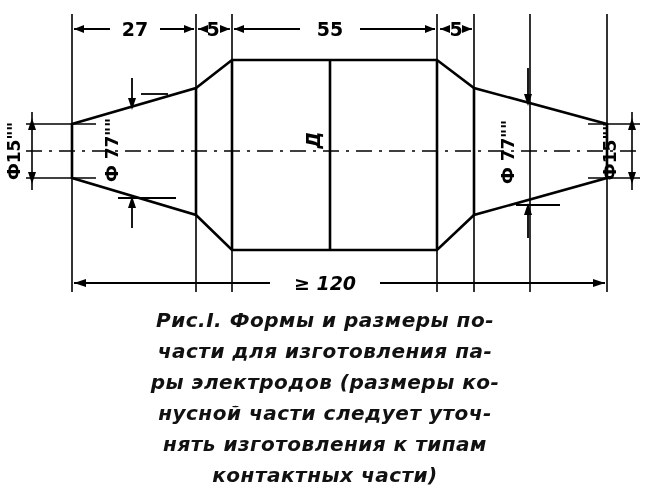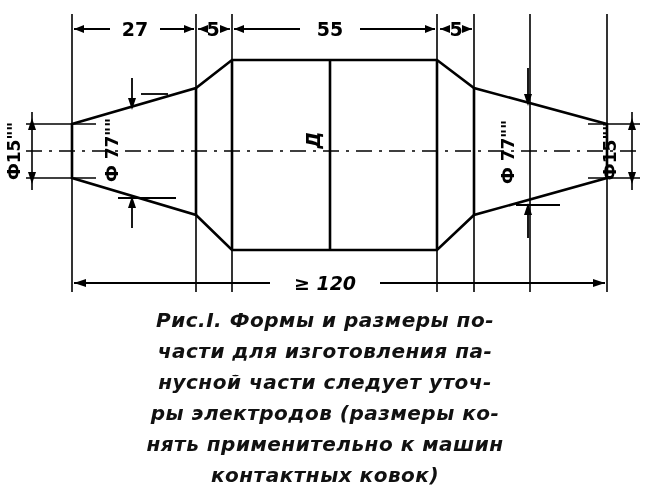--- a/index.html
+++ b/index.html
@@ -199,19 +199,19 @@
       <path d="M74,283 L86,279 L86,287 Z" fill="#000" stroke="none"></path>
       <path d="M605,283 L593,279 L593,287 Z" fill="#000" stroke="none"></path>
     </g>
     <text class="dimtxt-it" x="325" y="290" text-anchor="middle">≥ 120</text>
 
   </svg>
 
   <div class="caption">
     <div>Рис.I. Формы и размеры по-</div>
     <div>части для изготовления па-</div>
+    <div>ры электродов (размеры ко-</div>
     <div>нусной части следует уточ-</div>
-    <div>ры электродов (размеры ко-</div>
-    <div>нять применительно к машин</div>
-    <div>контактных ковок)</div>
+    <div>нять изготовления к типам</div>
+    <div>контактных части)</div>
   </div>
 
 </div>
 
 </body></html>

